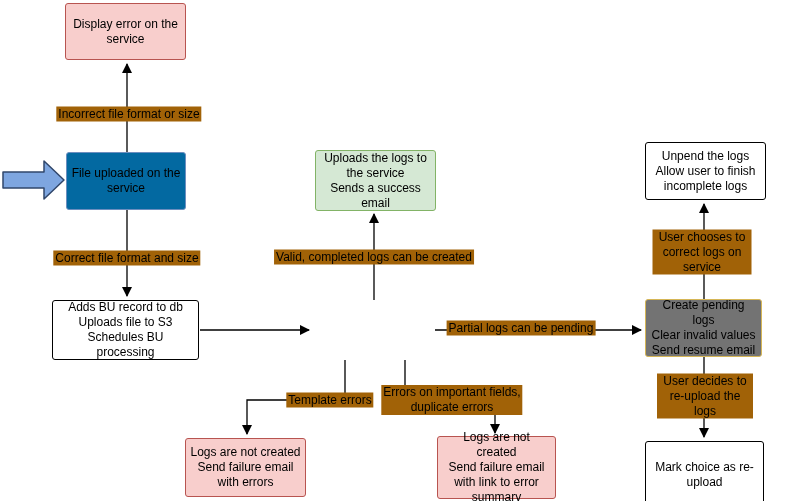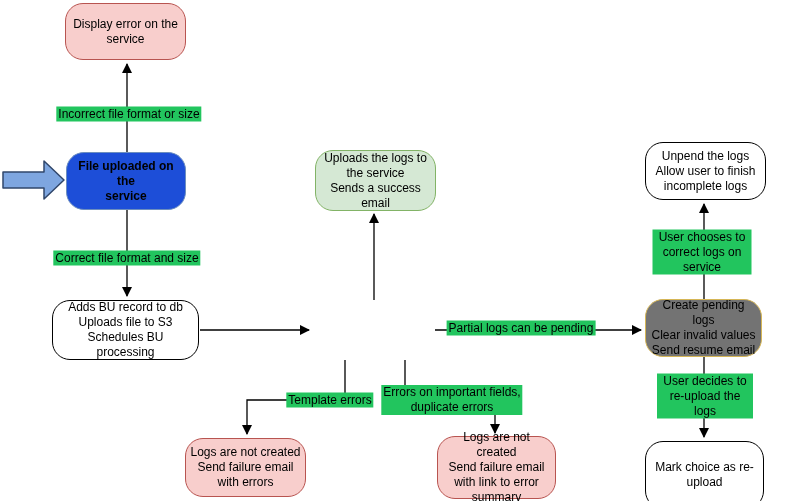--- a/index.html
+++ b/index.html
@@ -20,39 +20,39 @@
     position: absolute;
     left: 0; top: 0;
     width: 801px; height: 501px;
     z-index: 1;
   }
   .node {
     position: absolute;
     z-index: 2;
     box-sizing: border-box;
     border: 1px solid #000000;
-    border-radius: 18px;
+    border-radius: 3px;
     background: #ffffff;
     display: flex;
     align-items: center;
     justify-content: center;
     text-align: center;
     white-space: pre-line;
     line-height: 15px;
     padding: 2px 4px;
   }
   .node.pink   { background: #f8cecc; border-color: #b85450; }
-  .node.blue   { background: #1d4ed8; border-color: #6c8ebf; font-weight: bold; }
+  .node.blue   { background: #0369a1; border-color: #6c8ebf; }
   .node.green  { background: #d5e8d4; border-color: #82b366; }
   .node.yellow { background: #737373; border-color: #d6b656; }
   .edge-label {
     position: absolute;
     z-index: 3;
     transform: translate(-50%, -50%);
-    background: #22c55e;
+    background: #a16207;
     text-align: center;
     white-space: pre-line;
     line-height: 15px;
     padding: 0 2px;
   }
 </style>
 </head>
 <body>
 
 <div id="canvas">
@@ -108,20 +108,21 @@
 
   <div class="node pink" style="left:437px; top:436px; width:119px; height:63px;">Logs are not created
 Send failure email
 with link to error
 summary</div>
 
   <div class="edge-label" style="left:129px; top:114px;">Incorrect file format or size</div>
 
   <div class="edge-label" style="left:127px; top:258px;">Correct file format and size</div>
 
+  <div class="edge-label" style="left:374px; top:257px;">Valid, completed logs can be created</div>
 
   <div class="edge-label" style="left:521px; top:328px;">Partial logs can be pending</div>
 
   <div class="edge-label" style="left:330px; top:400px;">Template errors</div>
 
   <div class="edge-label" style="left:452px; top:400px;">Errors on important fields,
 duplicate errors</div>
 
   <div class="edge-label" style="left:702px; top:252px;">User chooses to correct logs on service</div>
 

